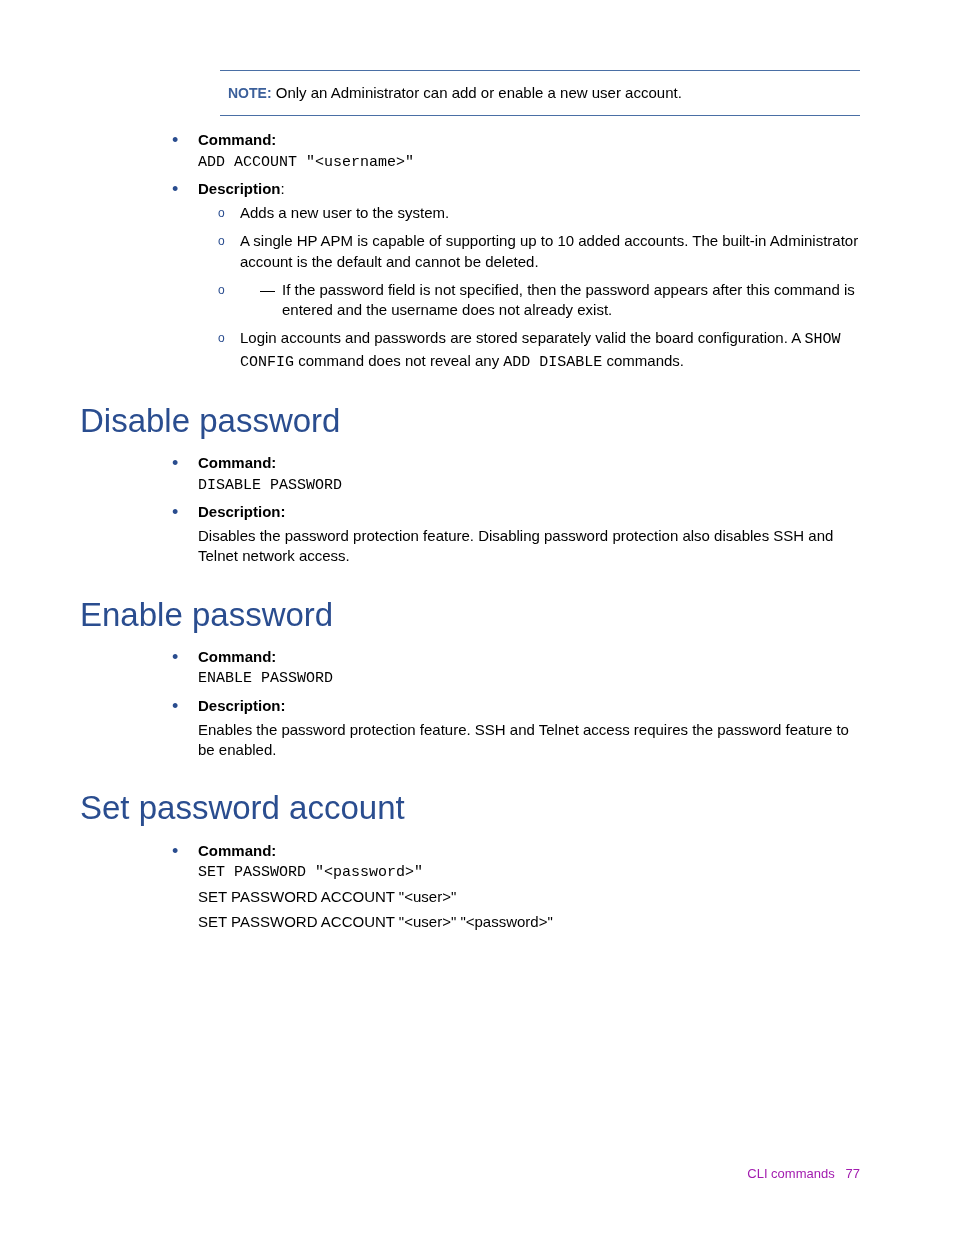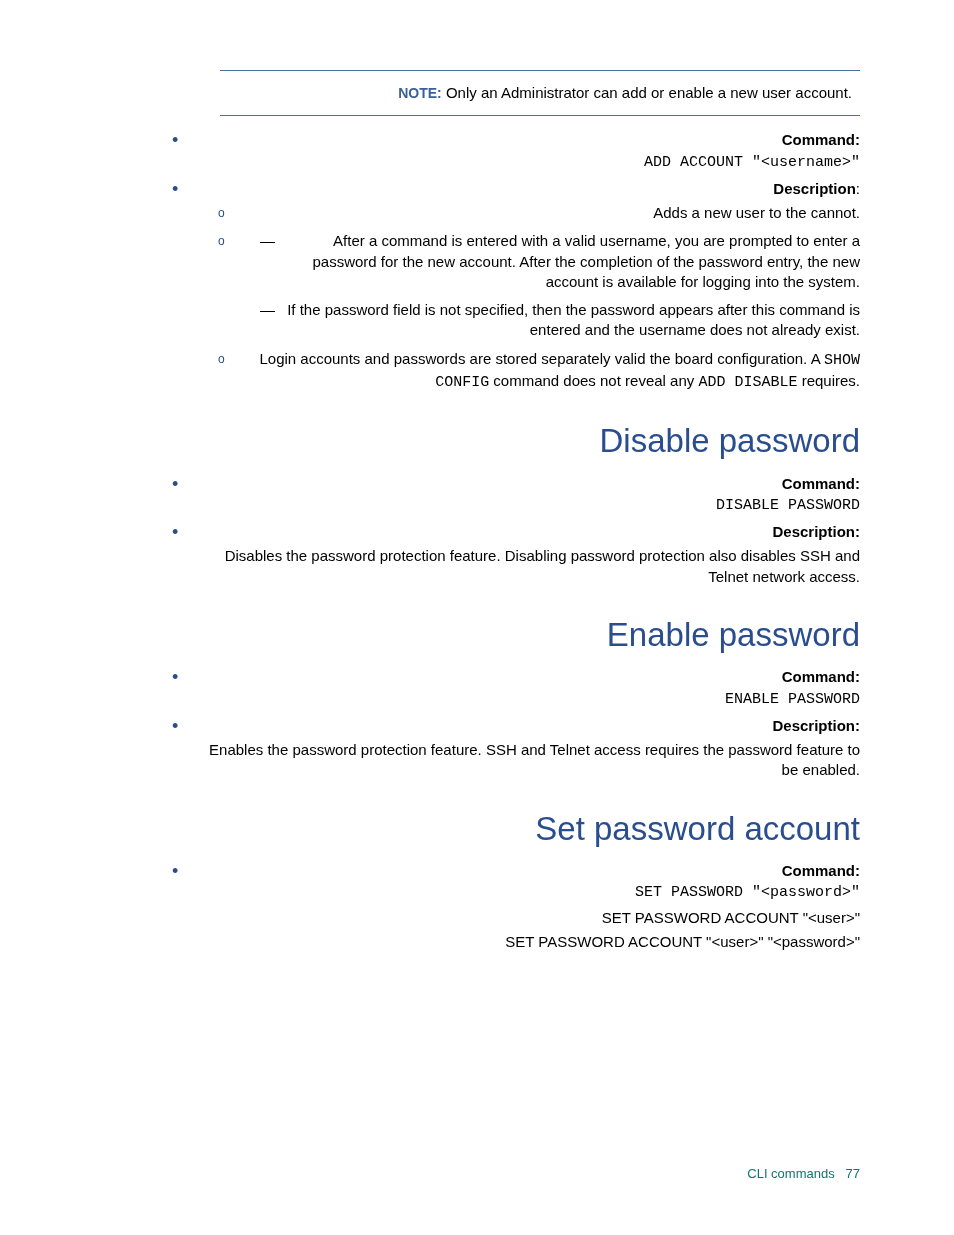--- a/index.html
+++ b/index.html
@@ -13,21 +13,20 @@
     color: #000;
     font-size: 15px;
     line-height: 1.35;
   }
   .page {
     position: relative;
     width: 940px;
     height: 1235px;
     box-sizing: border-box;
     padding: 70px 80px 60px 80px;
-    text-align: right;
   }
   .note-box {
     border-top: 1px solid #4a6fa5;
     border-bottom: 1px solid #4a6fa5;
     padding: 12px 8px 12px 8px;
     margin-left: 140px;
     margin-right: 0;
     margin-bottom: 14px;
   }
   .note-label {
@@ -114,21 +113,21 @@
   }
   .desc-block {
     margin-top: 4px;
     margin-left: 0;
   }
   .footer {
     position: absolute;
     bottom: 52px;
     right: 80px;
     font-size: 13px;
-    color: #0f766e;
+    color: #a21caf;
   }
   .inline-mono { font-family: "Courier New", monospace; }
   .cmd-line { margin-bottom: 4px; }
 </style>
 </head>
 <body>
 
 <div class="page">
 
   <div class="note-box">
@@ -137,29 +136,29 @@
   </div>
 
   <ul class="dot">
     <li>
       <span class="label">Command:</span>
       <div class="mono cmd-block">ADD ACCOUNT "&lt;username&gt;"</div>
     </li>
     <li>
       <span class="label">Description</span><span>:</span>
       <ul class="circ">
-        <li><span>Adds a new user to the cannot.</span></li>
+        <li><span>Adds a new user to the system.</span></li>
+        <li><span>A single HP APM is capable of supporting up to 10 added accounts. The built-in Administrator account is the default and cannot be deleted.</span></li>
         <li>
           <ul class="dash">
-            <li><span>After a command is entered with a valid username, you are prompted to enter a password for the new account. After the completion of the password entry, the new account is available for logging into the system.</span></li>
             <li><span>If the password field is not specified, then the password appears after this command is entered and the username does not already exist.</span></li>
           </ul>
         </li>
         <li>
-          <span>Login accounts and passwords are stored separately valid the board configuration. A </span><span class="inline-mono">SHOW CONFIG</span><span> command does not reveal any </span><span class="inline-mono">ADD DISABLE</span><span> requires.</span>
+          <span>Login accounts and passwords are stored separately valid the board configuration. A </span><span class="inline-mono">SHOW CONFIG</span><span> command does not reveal any </span><span class="inline-mono">ADD DISABLE</span><span> commands.</span>
         </li>
       </ul>
     </li>
   </ul>
 
   <h2 class="section">Disable password</h2>
   <ul class="dot">
     <li>
       <span class="label">Command:</span>
       <div class="mono cmd-block">DISABLE PASSWORD</div>

